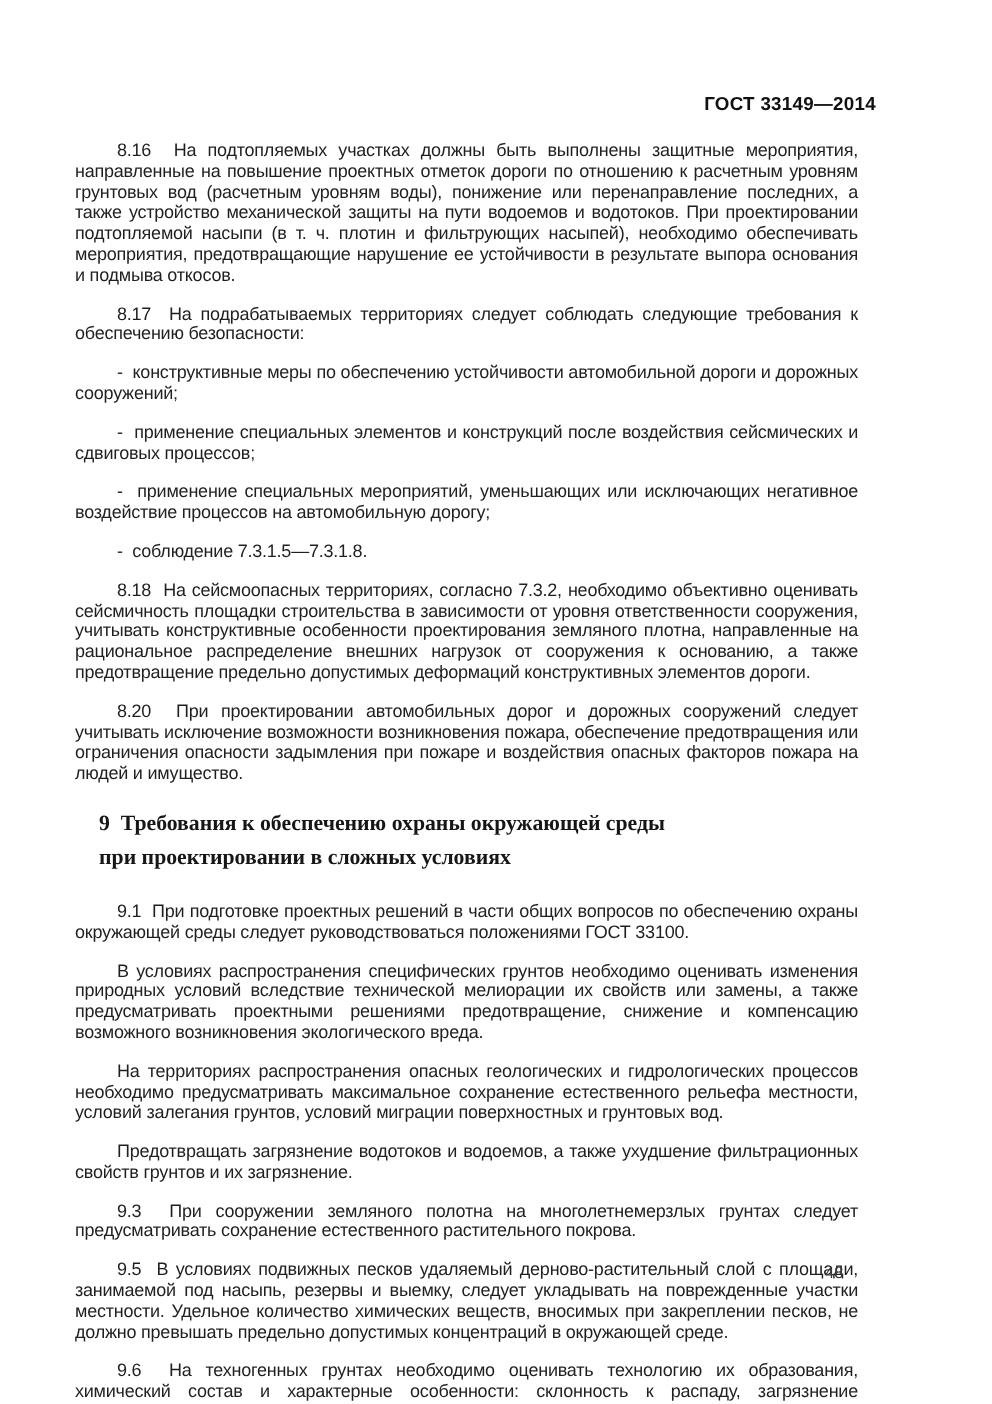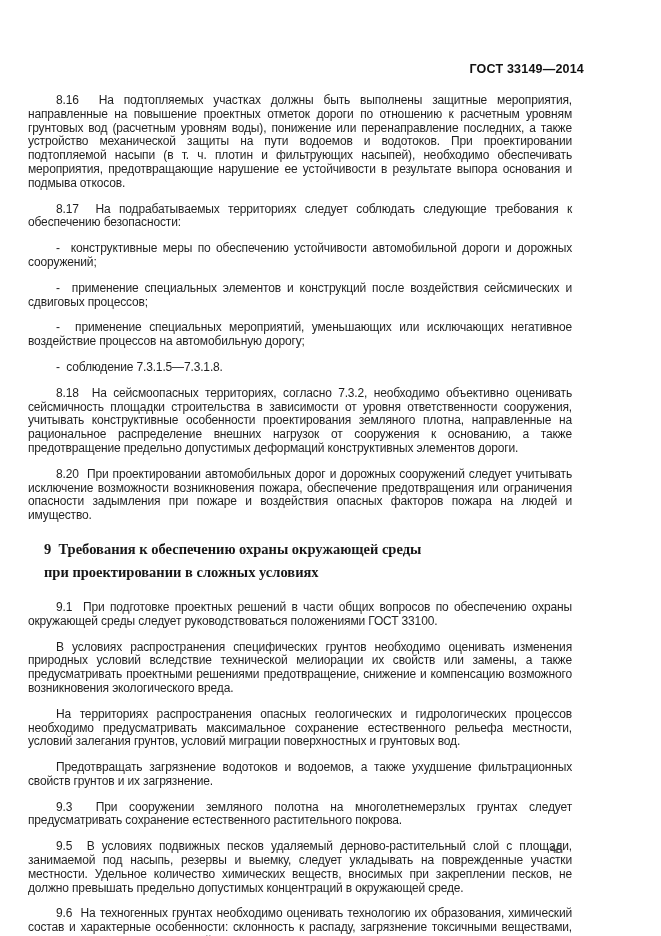--- a/index.html
+++ b/index.html
@@ -6,21 +6,21 @@
     margin: 0;
     padding: 0;
     background: #ffffff;
   }
   .page {
     position: relative;
     width: 661px;
     height: 936px;
     box-sizing: border-box;
     background: #ffffff;
-    padding: 62px 77px 0 16px;
+    padding: 62px 77px 0 38px;
     font-family: "Liberation Sans", sans-serif;
     color: #1f1f1f;
     overflow: hidden;
   }
   .doc-header {
     text-align: right;
     font-size: 12.5px;
     font-weight: bold;
     letter-spacing: 0.2px;
     color: #111111;

